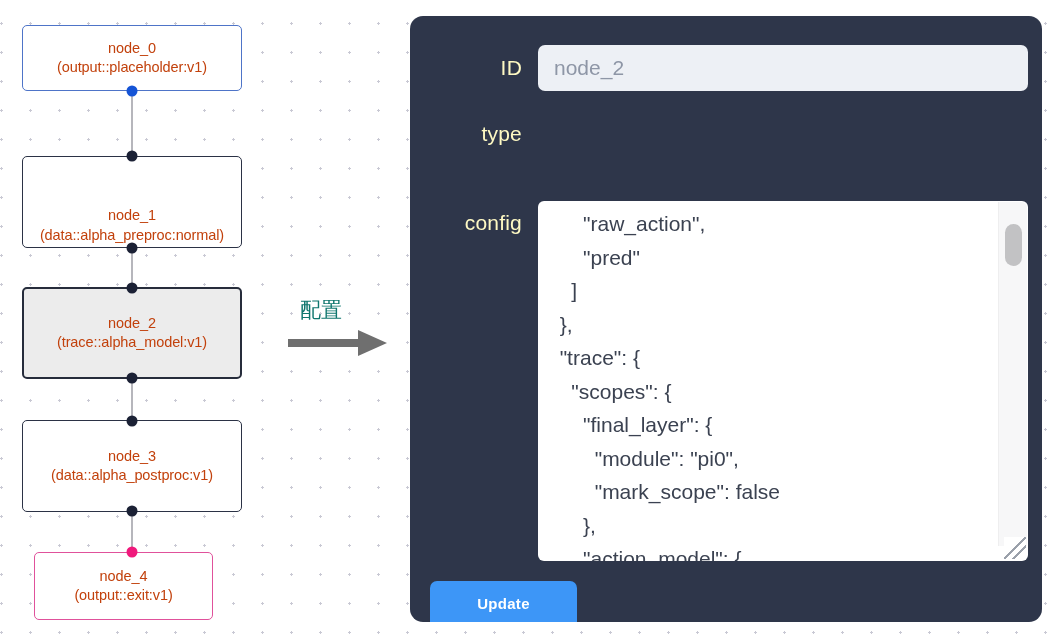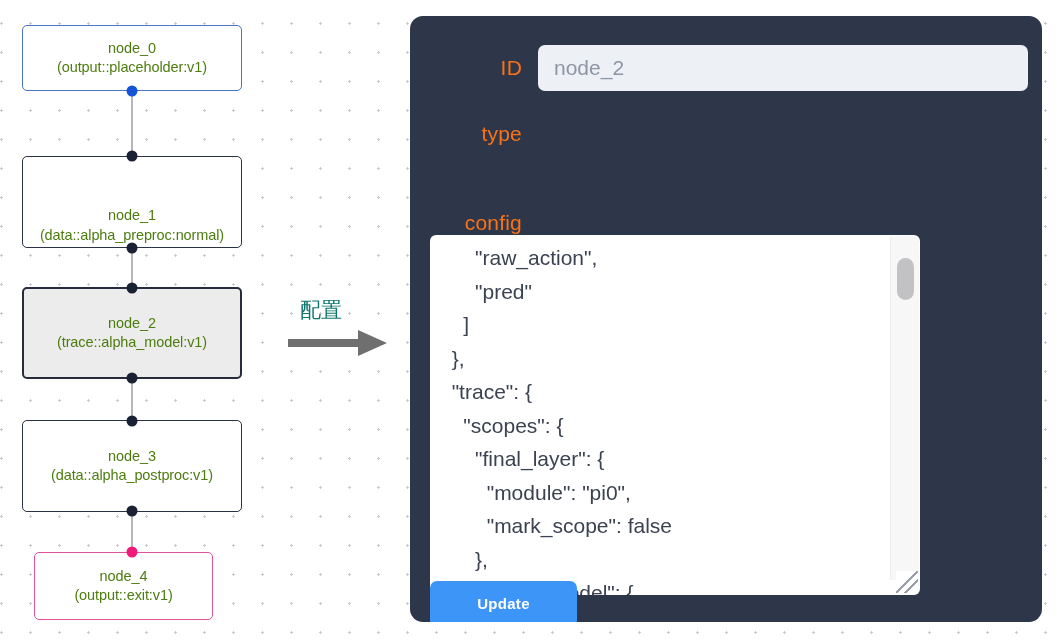--- a/index.html
+++ b/index.html
@@ -27,21 +27,21 @@
     background-position: 16px 9px;
   }
 
   
   .node {
     position: absolute;
     box-sizing: border-box;
     background: #ffffff;
     border: 1.6px solid #2b3245;
     border-radius: 5px;
-    color: #4d7c0f;
+    color: #c2410c;
     font-size: 14.5px;
     line-height: 19.5px;
     text-align: center;
     display: flex;
     align-items: center;
     justify-content: center;
     padding: 2px 6px;
     letter-spacing: -0.1px;
   }
   .node .nlabel { display: block; }
@@ -94,21 +94,21 @@
     border-radius: 13px;
     box-sizing: border-box;
     overflow: hidden;
   }
   .field-row {
     position: absolute;
     display: flex;
     align-items: center;
   }
   .field-label {
-    color: #f97316;
+    color: #fef9c3;
     font-size: 21px;
     text-align: right;
     width: 108px;
     padding-right: 16px;
     box-sizing: border-box;
     letter-spacing: 0.2px;
   }
   .field-input {
     box-sizing: border-box;
     background: #edf0f5;
@@ -123,21 +123,20 @@
   #row-id   { left: 20px; top: 29px; }
   #row-type { left: 20px; top: 106px; }
   #row-id .field-input,
   #row-type .field-input { width: 490px; height: 46px; line-height: 46px; }
 
   #row-config {
     position: absolute;
     left: 20px; top: 185px;
     display: flex;
     align-items: flex-start;
-    flex-direction: column;
   }
   #row-config .field-label { padding-top: 10px; }
 
   #config-wrap {
     position: relative;
     width: 490px; height: 360px;
   }
   #config-area {
     box-sizing: border-box;
     width: 490px; height: 360px;

